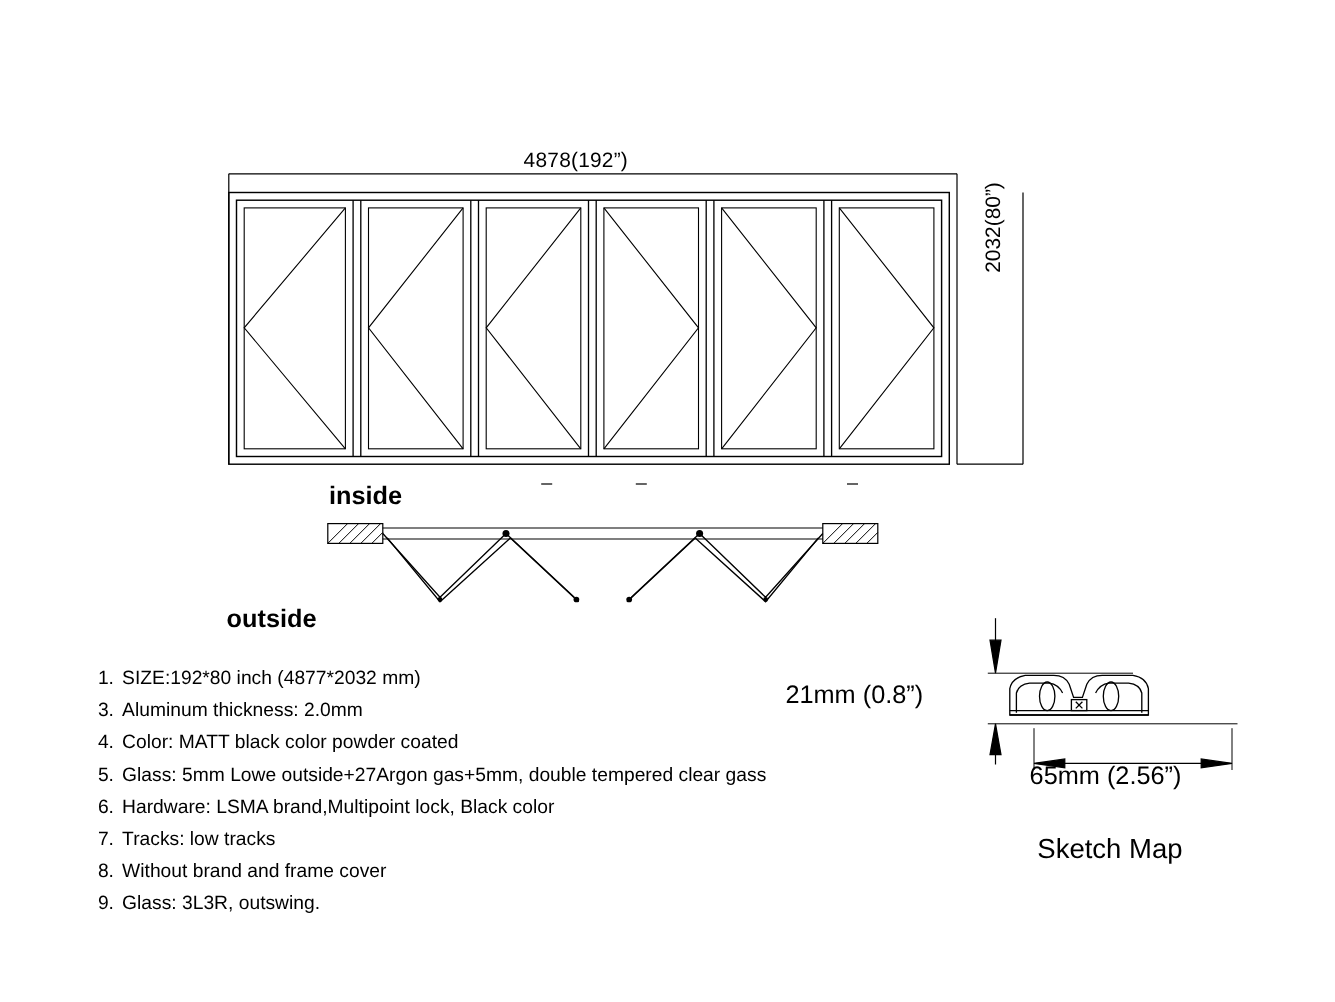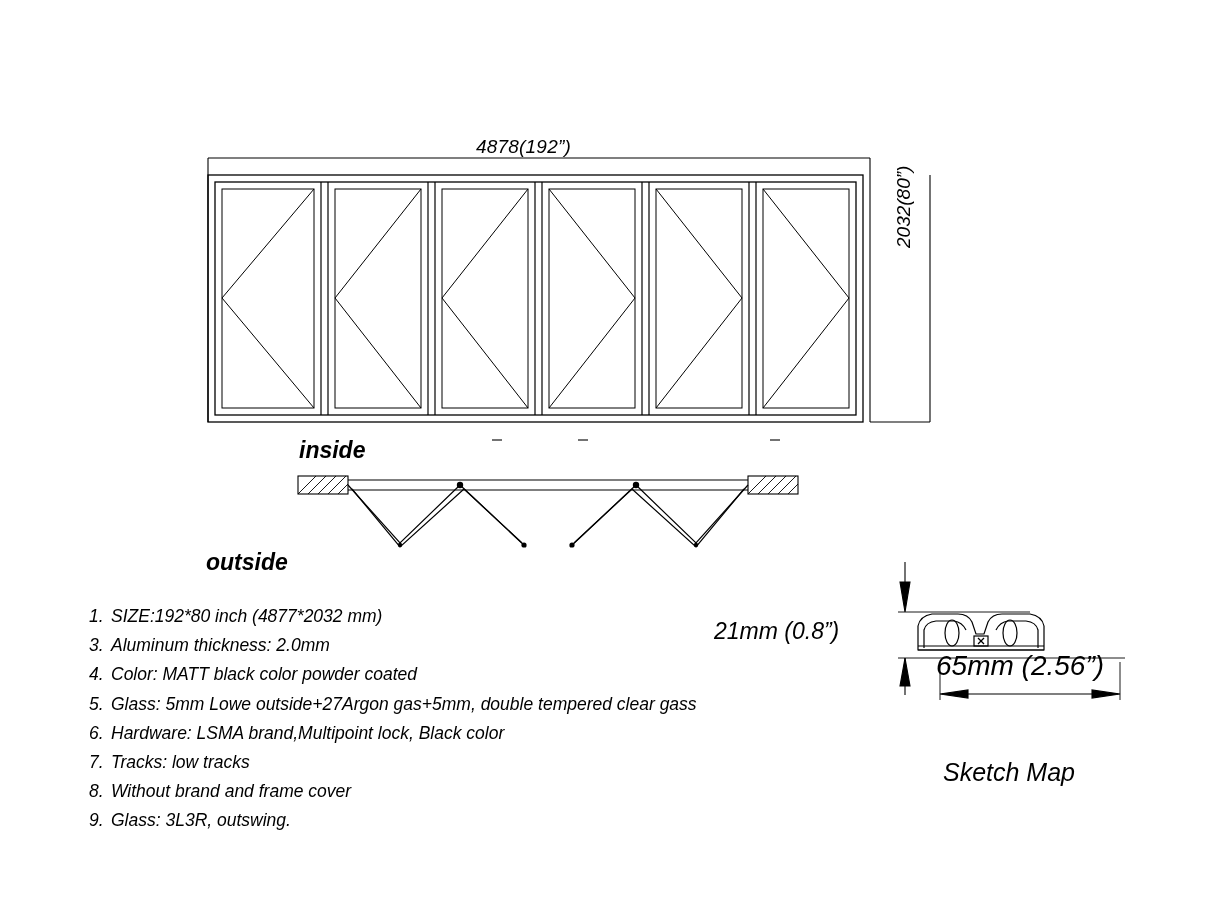--- a/index.html
+++ b/index.html
@@ -10,21 +10,20 @@
   body {
     font-family: "Liberation Sans", sans-serif;
     color: #000000;
   }
   #canvas {
     position: relative;
     width: 1214px;
     height: 911px;
     background: #ffffff;
     overflow: hidden;
-    font-style: italic;
   }
   .abs { position: absolute; }
 
   
   .dim-top {
     left: 476px;
     top: 136px;
     font-size: 19px;
     letter-spacing: 0.2px;
   }
@@ -70,22 +69,22 @@
   }
 
   
   .sk-h {
     left: 714px;
     top: 618px;
     font-size: 23px;
   }
   .sk-w {
     left: 936px;
-    top: 650px;
-    font-size: 28px;
+    top: 692px;
+    font-size: 23px;
   }
   .sk-title {
     left: 943px;
     top: 758px;
     font-size: 25px;
   }
 
   svg { display: block; }
 </style>
 </head>

